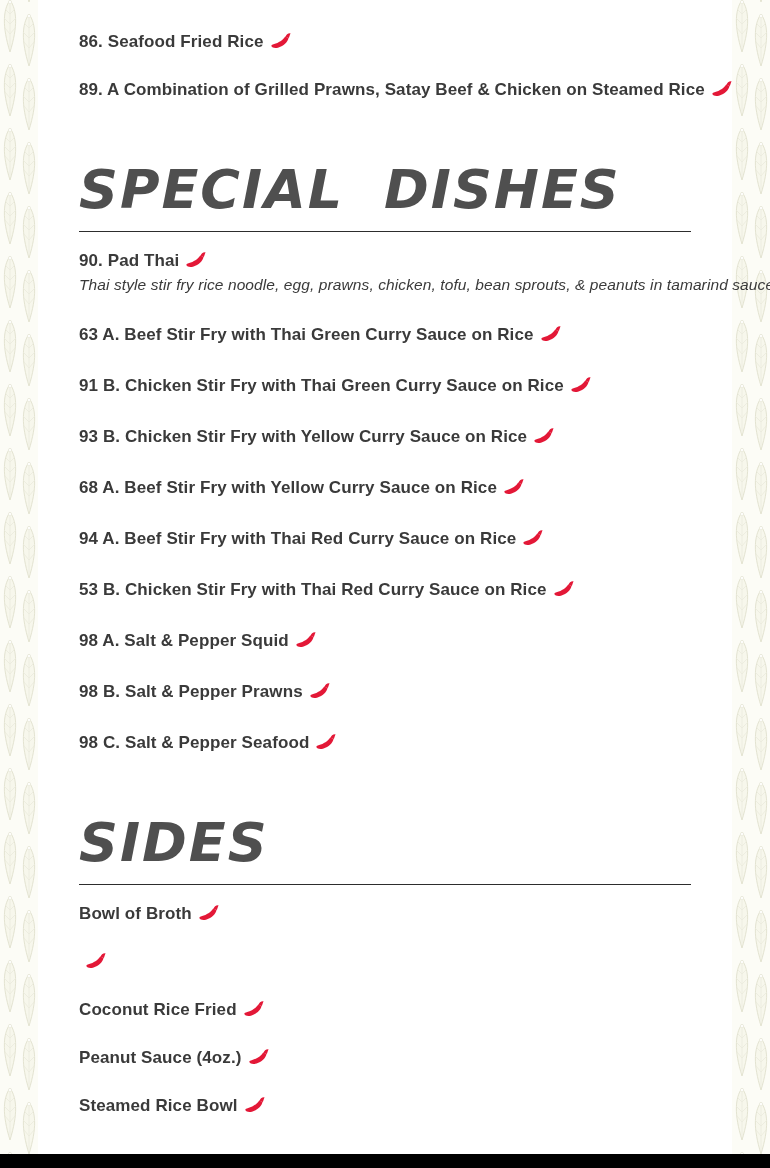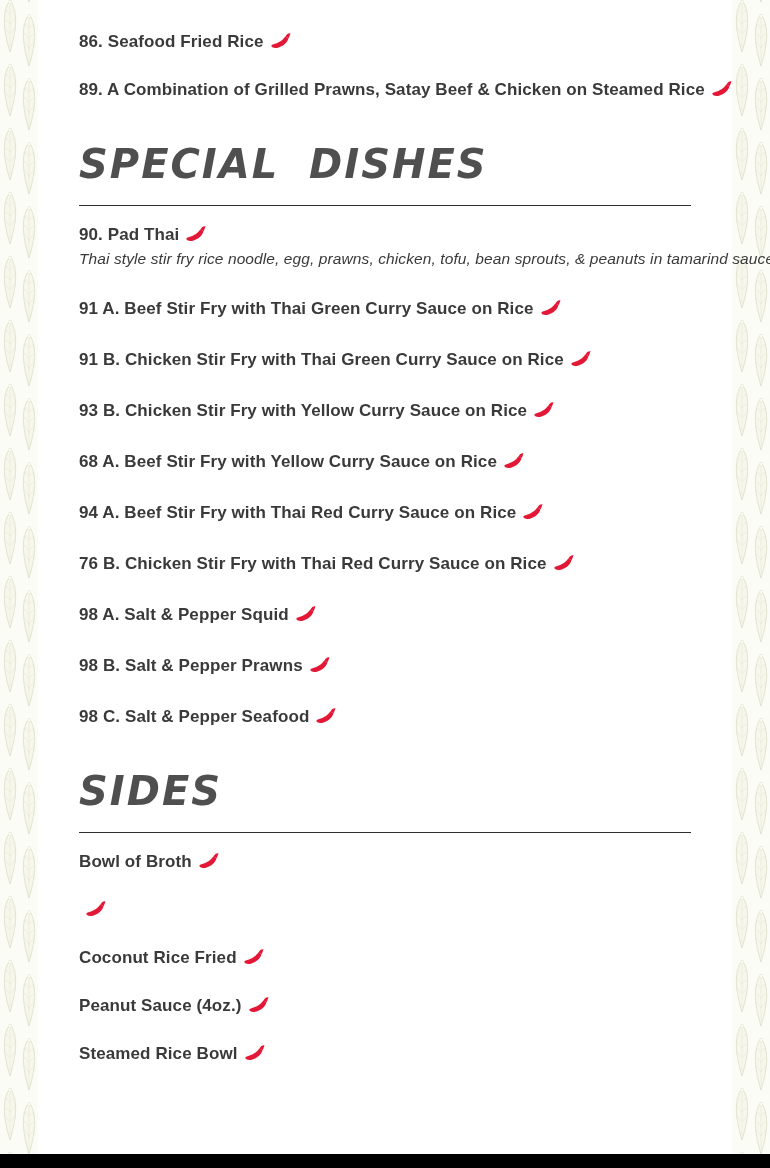--- a/index.html
+++ b/index.html
@@ -41,24 +41,24 @@
     white-space: nowrap;
   }
   .chili {
     display: inline-block; width: 22px; height: 17px;
     margin-left: 6px; vertical-align: -2px;
   }
   .chili svg { display: block; width: 100%; height: 100%; }
 
   section { margin-top: 0; }
   .section-title {
-    margin-top: 38px;
+    margin-top: 64px;
     font-family: "DejaVu Sans", sans-serif;
     font-style: italic; font-weight: 700;
-    font-size: 40px; line-height: 50px;
+    font-size: 54px; line-height: 50px;
     letter-spacing: 2px; word-spacing: 0.35em;
     color: var(--heading, #4f4f4f);
   }
   .section-rule {
     border: none;
     border-top: 1px solid var(--rule, #2d2d2d);
     margin: 16px 0 17px 0;
   }
   
   #sections section:first-child .menu-item { margin-bottom: 28px; }
@@ -144,21 +144,21 @@
     <span class="item-label">90. Pad Thai</span><span class="chili" hidden="">
       <svg viewBox="0 0 24 18" xmlns="http://www.w3.org/2000/svg">
         <path class="chili-body" fill="#e31837" d="M1.6,15.4 C1,14.3 2.2,13.4 4.6,12.8 C9.2,11.6 14.2,8.6 16.6,4.6 L20.2,6.2 C19.4,10.6 14.6,14.9 9.4,16.6 C5.8,17.8 2.6,17.2 1.6,15.4 Z"></path>
         <path class="chili-stem" fill="#e31837" d="M16.9,5.1 C17.6,2.6 19.6,0.8 22.4,1.1 C21.6,3 21.2,4.7 20.6,6.4 Z"></path>
       </svg>
     </span>
     <div class="item-desc">Thai style stir fry rice noodle, egg, prawns, chicken, tofu, bean sprouts, &amp; peanuts in tamarind sauce</div>
   </div>
 
   <div class="menu-item">
-    <span class="item-label">91 A. Beef Stir Fry with Thai Green Curry Sauce on Rice</span><span class="chili">
+    <span class="item-label">63 A. Beef Stir Fry with Thai Green Curry Sauce on Rice</span><span class="chili">
       <svg viewBox="0 0 24 18" xmlns="http://www.w3.org/2000/svg">
         <path class="chili-body" fill="#e31837" d="M1.6,15.4 C1,14.3 2.2,13.4 4.6,12.8 C9.2,11.6 14.2,8.6 16.6,4.6 L20.2,6.2 C19.4,10.6 14.6,14.9 9.4,16.6 C5.8,17.8 2.6,17.2 1.6,15.4 Z"></path>
         <path class="chili-stem" fill="#e31837" d="M16.9,5.1 C17.6,2.6 19.6,0.8 22.4,1.1 C21.6,3 21.2,4.7 20.6,6.4 Z"></path>
       </svg>
     </span>
     
   </div>
 
   <div class="menu-item">
     <span class="item-label">91 B. Chicken Stir Fry with Thai Green Curry Sauce on Rice</span><span class="chili">
@@ -194,21 +194,21 @@
     <span class="item-label">94 A. Beef Stir Fry with Thai Red Curry Sauce on Rice</span><span class="chili">
       <svg viewBox="0 0 24 18" xmlns="http://www.w3.org/2000/svg">
         <path class="chili-body" fill="#e31837" d="M1.6,15.4 C1,14.3 2.2,13.4 4.6,12.8 C9.2,11.6 14.2,8.6 16.6,4.6 L20.2,6.2 C19.4,10.6 14.6,14.9 9.4,16.6 C5.8,17.8 2.6,17.2 1.6,15.4 Z"></path>
         <path class="chili-stem" fill="#e31837" d="M16.9,5.1 C17.6,2.6 19.6,0.8 22.4,1.1 C21.6,3 21.2,4.7 20.6,6.4 Z"></path>
       </svg>
     </span>
     
   </div>
 
   <div class="menu-item">
-    <span class="item-label">76 B. Chicken Stir Fry with Thai Red Curry Sauce on Rice</span><span class="chili">
+    <span class="item-label">53 B. Chicken Stir Fry with Thai Red Curry Sauce on Rice</span><span class="chili">
       <svg viewBox="0 0 24 18" xmlns="http://www.w3.org/2000/svg">
         <path class="chili-body" fill="#e31837" d="M1.6,15.4 C1,14.3 2.2,13.4 4.6,12.8 C9.2,11.6 14.2,8.6 16.6,4.6 L20.2,6.2 C19.4,10.6 14.6,14.9 9.4,16.6 C5.8,17.8 2.6,17.2 1.6,15.4 Z"></path>
         <path class="chili-stem" fill="#e31837" d="M16.9,5.1 C17.6,2.6 19.6,0.8 22.4,1.1 C21.6,3 21.2,4.7 20.6,6.4 Z"></path>
       </svg>
     </span>
     
   </div>
 
   <div class="menu-item">
     <span class="item-label">98 A. Salt &amp; Pepper Squid</span><span class="chili">

